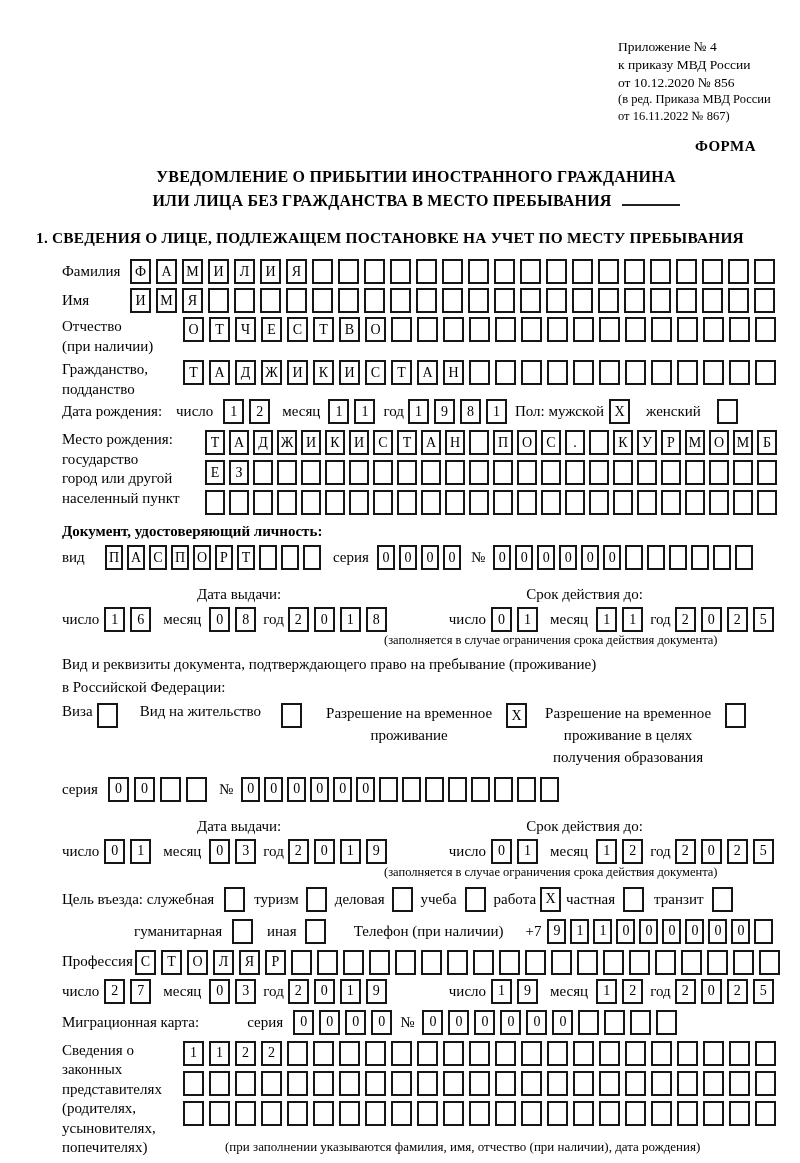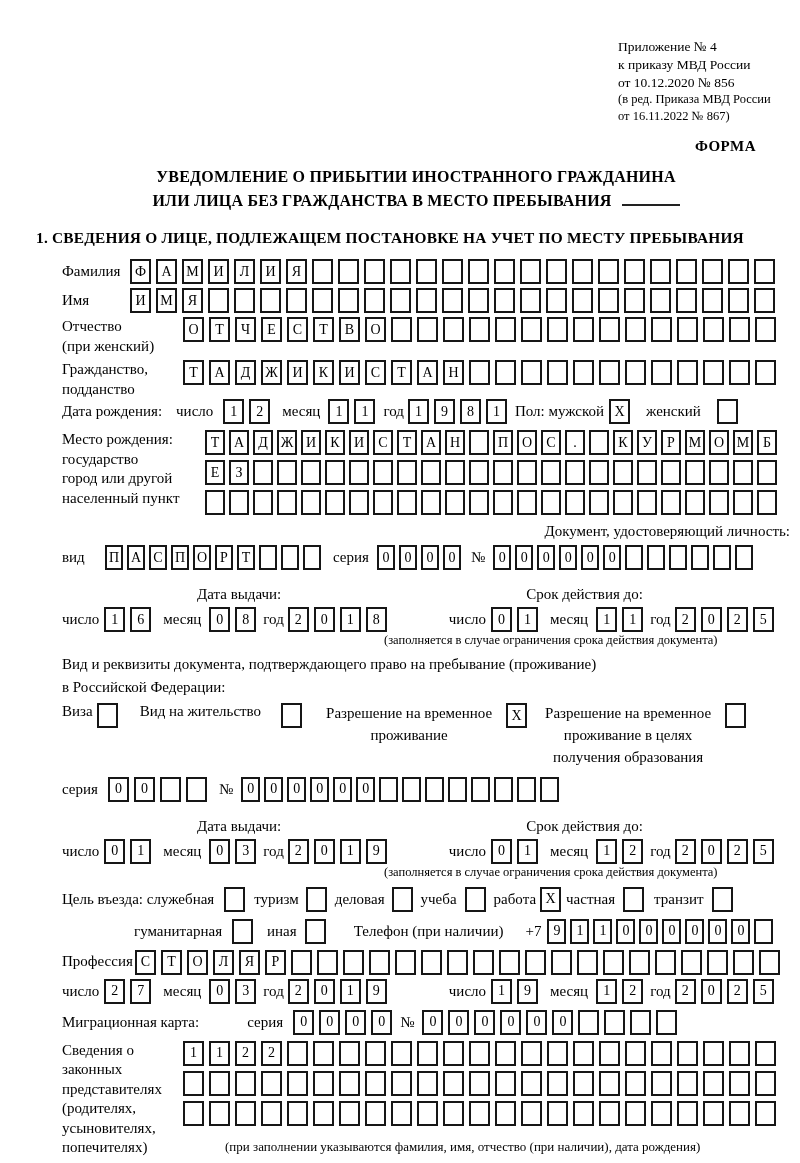--- a/index.html
+++ b/index.html
@@ -22,21 +22,21 @@
   .w73{width:73px;flex:none;}
   .w121{width:121px;flex:none;}
   .w143{width:143px;flex:none;}
   .stack{display:flex;flex-direction:column;gap:5px;}
   .cg{display:inline-flex;gap:5px;flex:none;align-items:center;}
   .cell{width:17px;height:21px;border:2px solid #161616;display:inline-flex;align-items:center;justify-content:center;
         font-size:14px;flex:none;background:#fff;}
   .mnarrow{gap:4px;} .mnarrow .cell{width:16px;}
   .narrow{gap:4px;}  .narrow .cell{width:15px;}
   .tight{gap:4px;}   .tight .cell{width:14px;}
-  .chead{text-align:right;font-weight:normal;margin-top:8px;}
+  .chead{text-align:left;font-weight:bold;margin-top:8px;}
   .note{font-size:12.5px;margin-top:1px;}
   .ctr{text-align:center;line-height:1.45;display:inline-block;}
   .dh{margin-top:16px;}
 </style>
 </head>
 <body>
 
 <div class="page">
 
   <div class="hdr">
@@ -113,21 +113,21 @@
         <span class="cell"></span>
         <span class="cell"></span>
         <span class="cell"></span>
         <span class="cell"></span>
       </span>
   </div>
 
   <div class="r rt">
     <span class="lbl w121">
       <div>Отчество</div>
-      <div>(при женский)</div>
+      <div>(при наличии)</div>
     </span>
     <span class="cg">
         <span class="cell">О</span>
         <span class="cell">Т</span>
         <span class="cell">Ч</span>
         <span class="cell">Е</span>
         <span class="cell">С</span>
         <span class="cell">Т</span>
         <span class="cell">В</span>
         <span class="cell">О</span>

